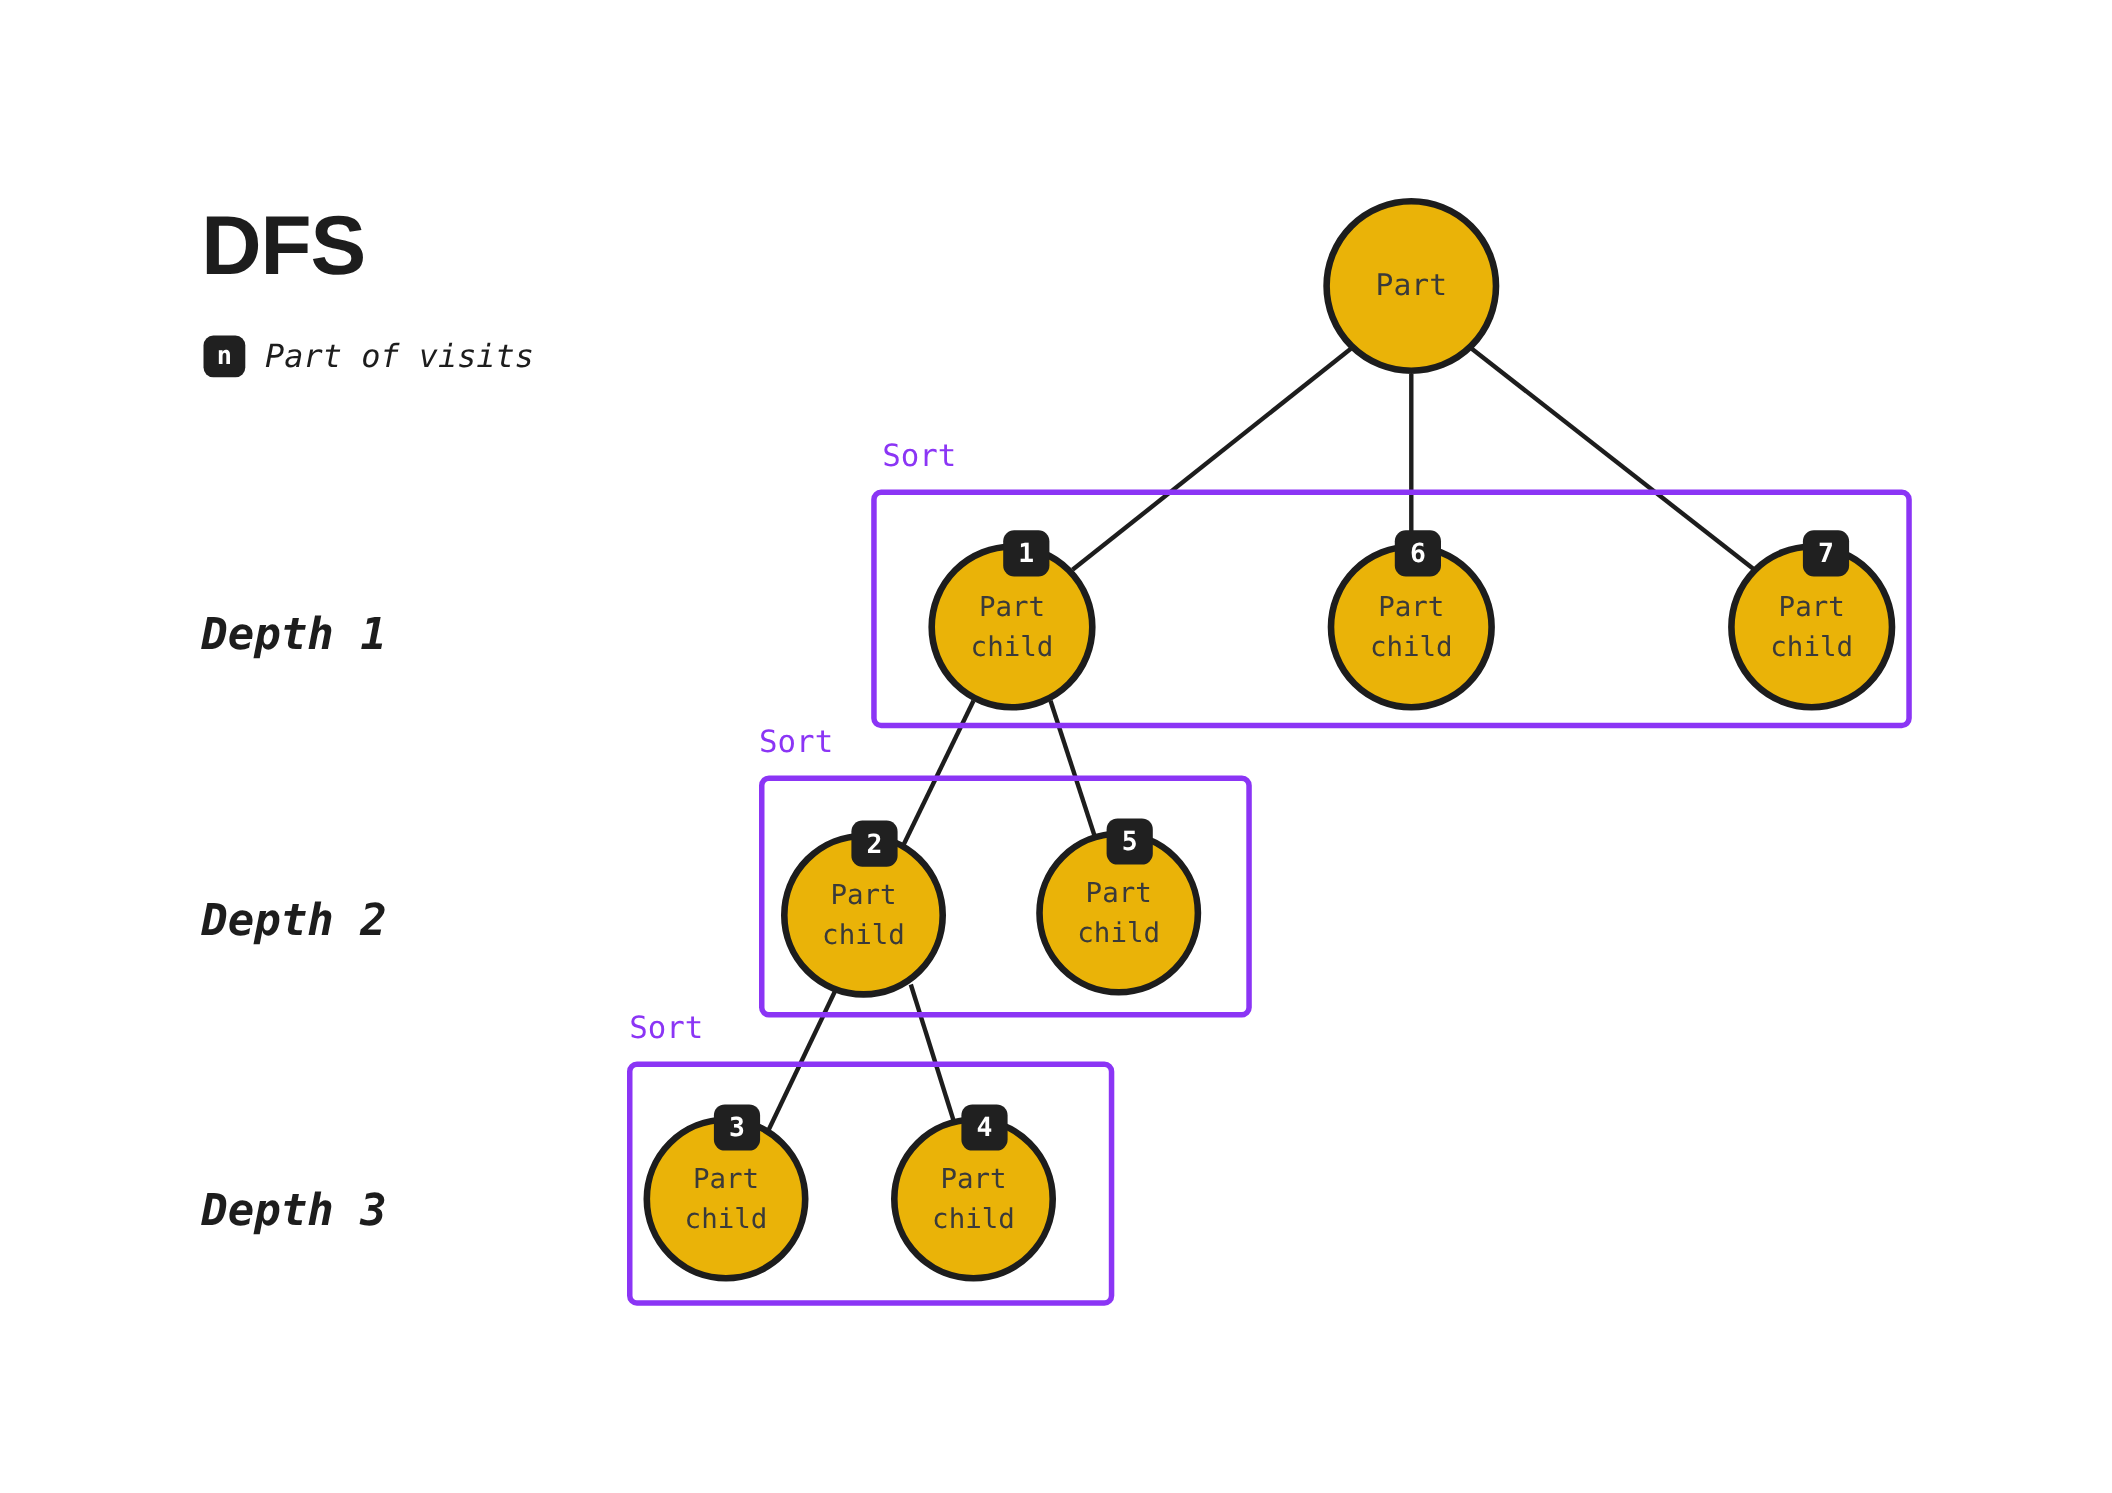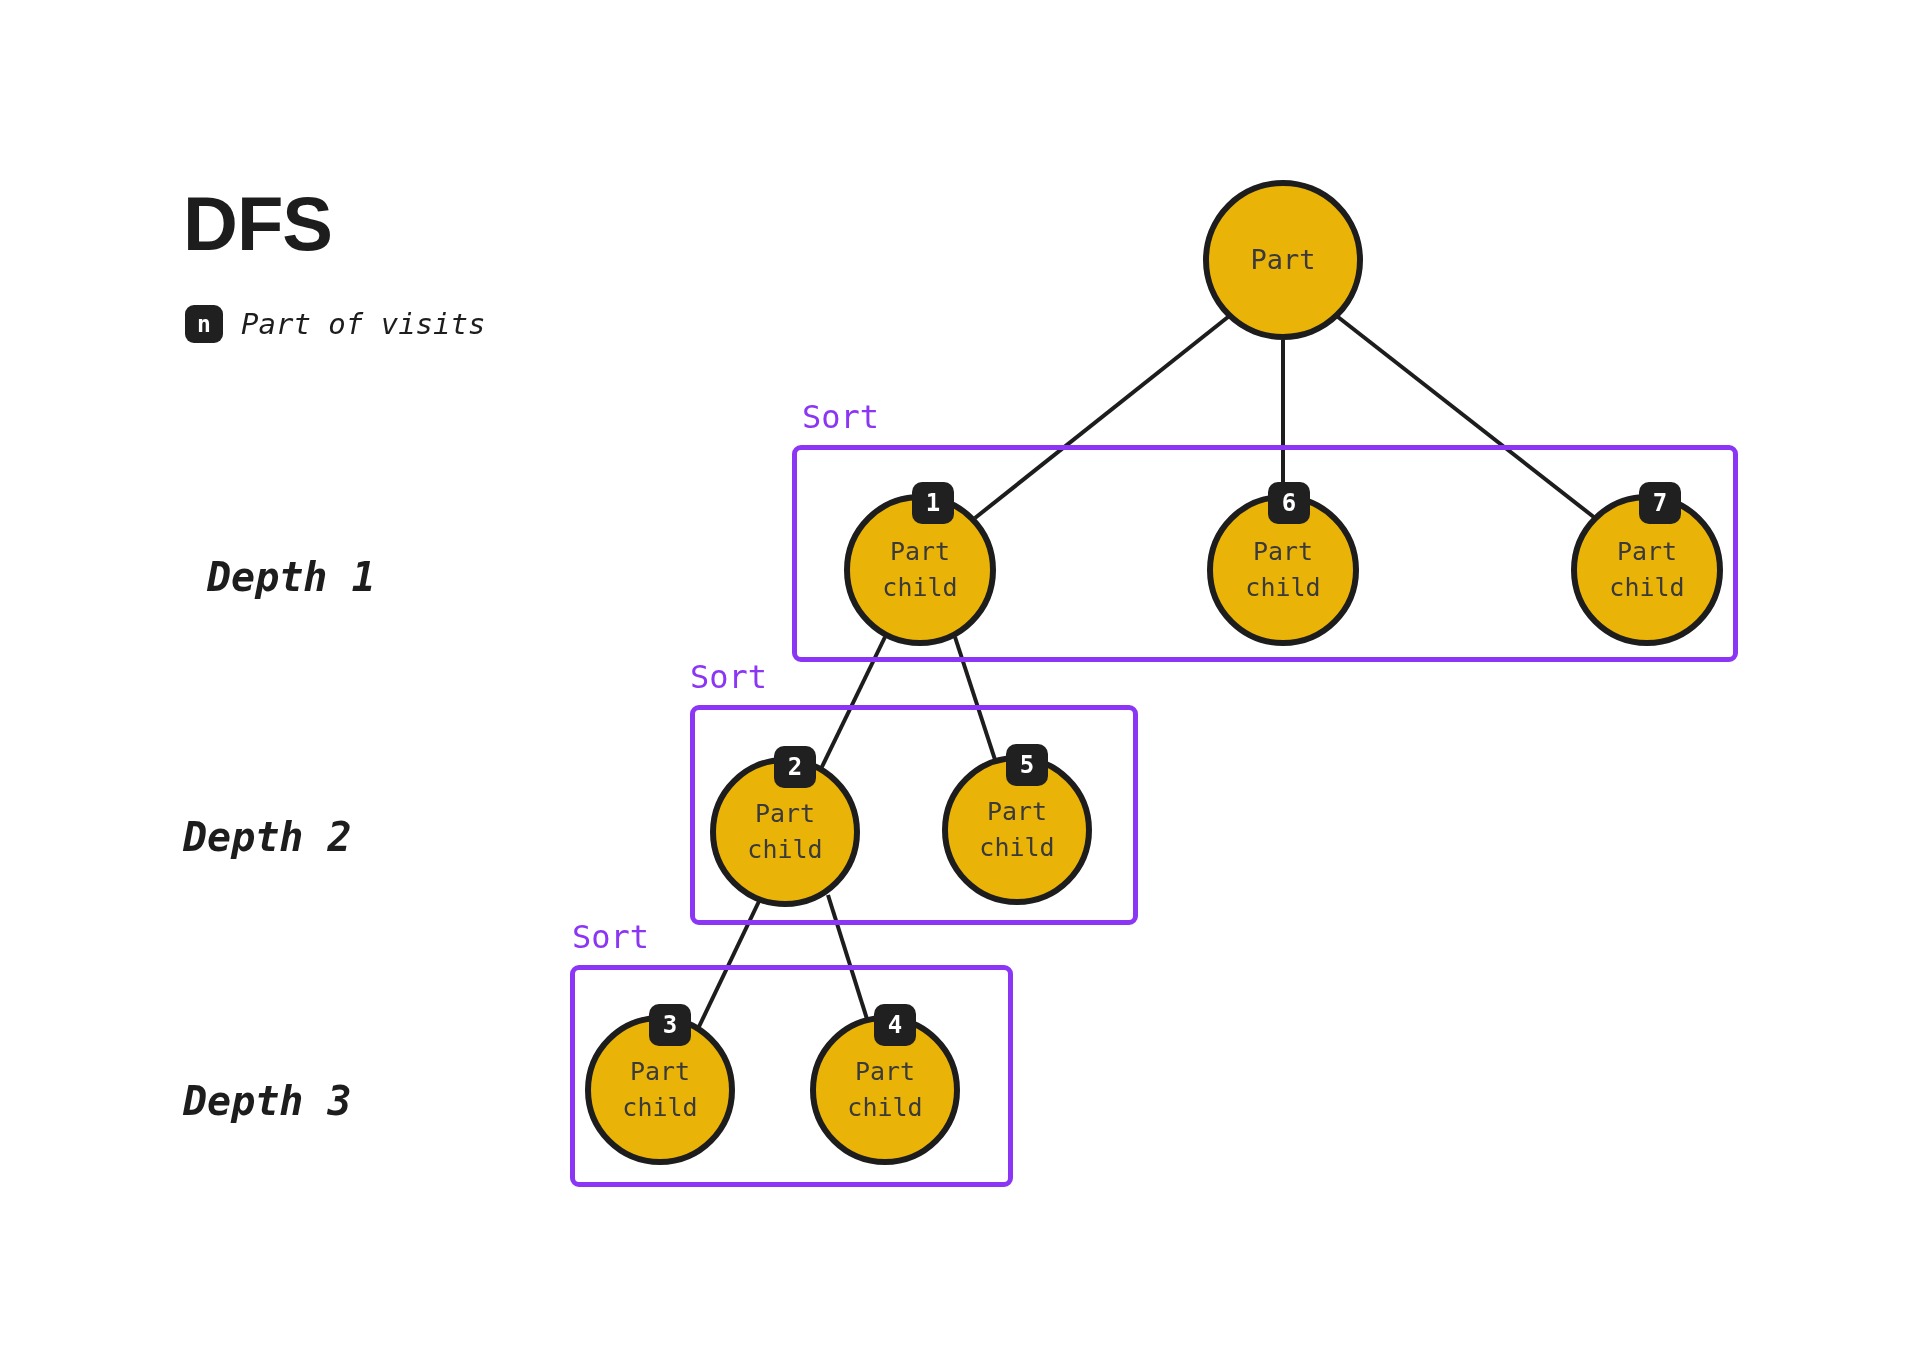--- a/index.html
+++ b/index.html
@@ -46,21 +46,21 @@
   .sort-box{
     position:absolute;
     border:5px solid #8b35f5;
     border-radius:9px;
     box-sizing:border-box;
     background:transparent;
   }
   .sort-label{
     position:absolute;
     font-family:"DejaVu Sans Mono", monospace;
-    font-size:32px;color:#8b35f5;white-space:nowrap;
+    font-size:28px;color:#8b35f5;white-space:nowrap;
   }
 
   
   svg.edges{position:absolute;left:0;top:0;width:1920px;height:1357px;overflow:visible;}
   svg.edges line{stroke:#1d1d1d;stroke-width:4;stroke-linecap:butt;}
 
   
   .node{
     position:absolute;
     border:6px solid #1d1d1d;
@@ -90,21 +90,21 @@
 
 <div id="stage">
 
   <div class="title">DFS</div>
 
   <div class="legend">
     <div class="legend-badge">n</div>
     <div class="legend-text">Part of visits</div>
   </div>
 
-  <div class="depth-label" style="left:183px;top:554px;margin-left:24px;">Depth 1</div>
+  <div class="depth-label" style="left:183px;top:554px;">Depth 1</div>
   <div class="depth-label" style="left:183px;top:814px;">Depth 2</div>
   <div class="depth-label" style="left:183px;top:1078px;">Depth 3</div>
 
   <svg class="edges">
 
     <line x1="1228" y1="317" x2="975" y2="518"></line>
     <line x1="1283" y1="340" x2="1283" y2="500"></line>
     <line x1="1338" y1="317" x2="1595" y2="518"></line>
 
     <line x1="885" y1="637" x2="818" y2="775"></line>

